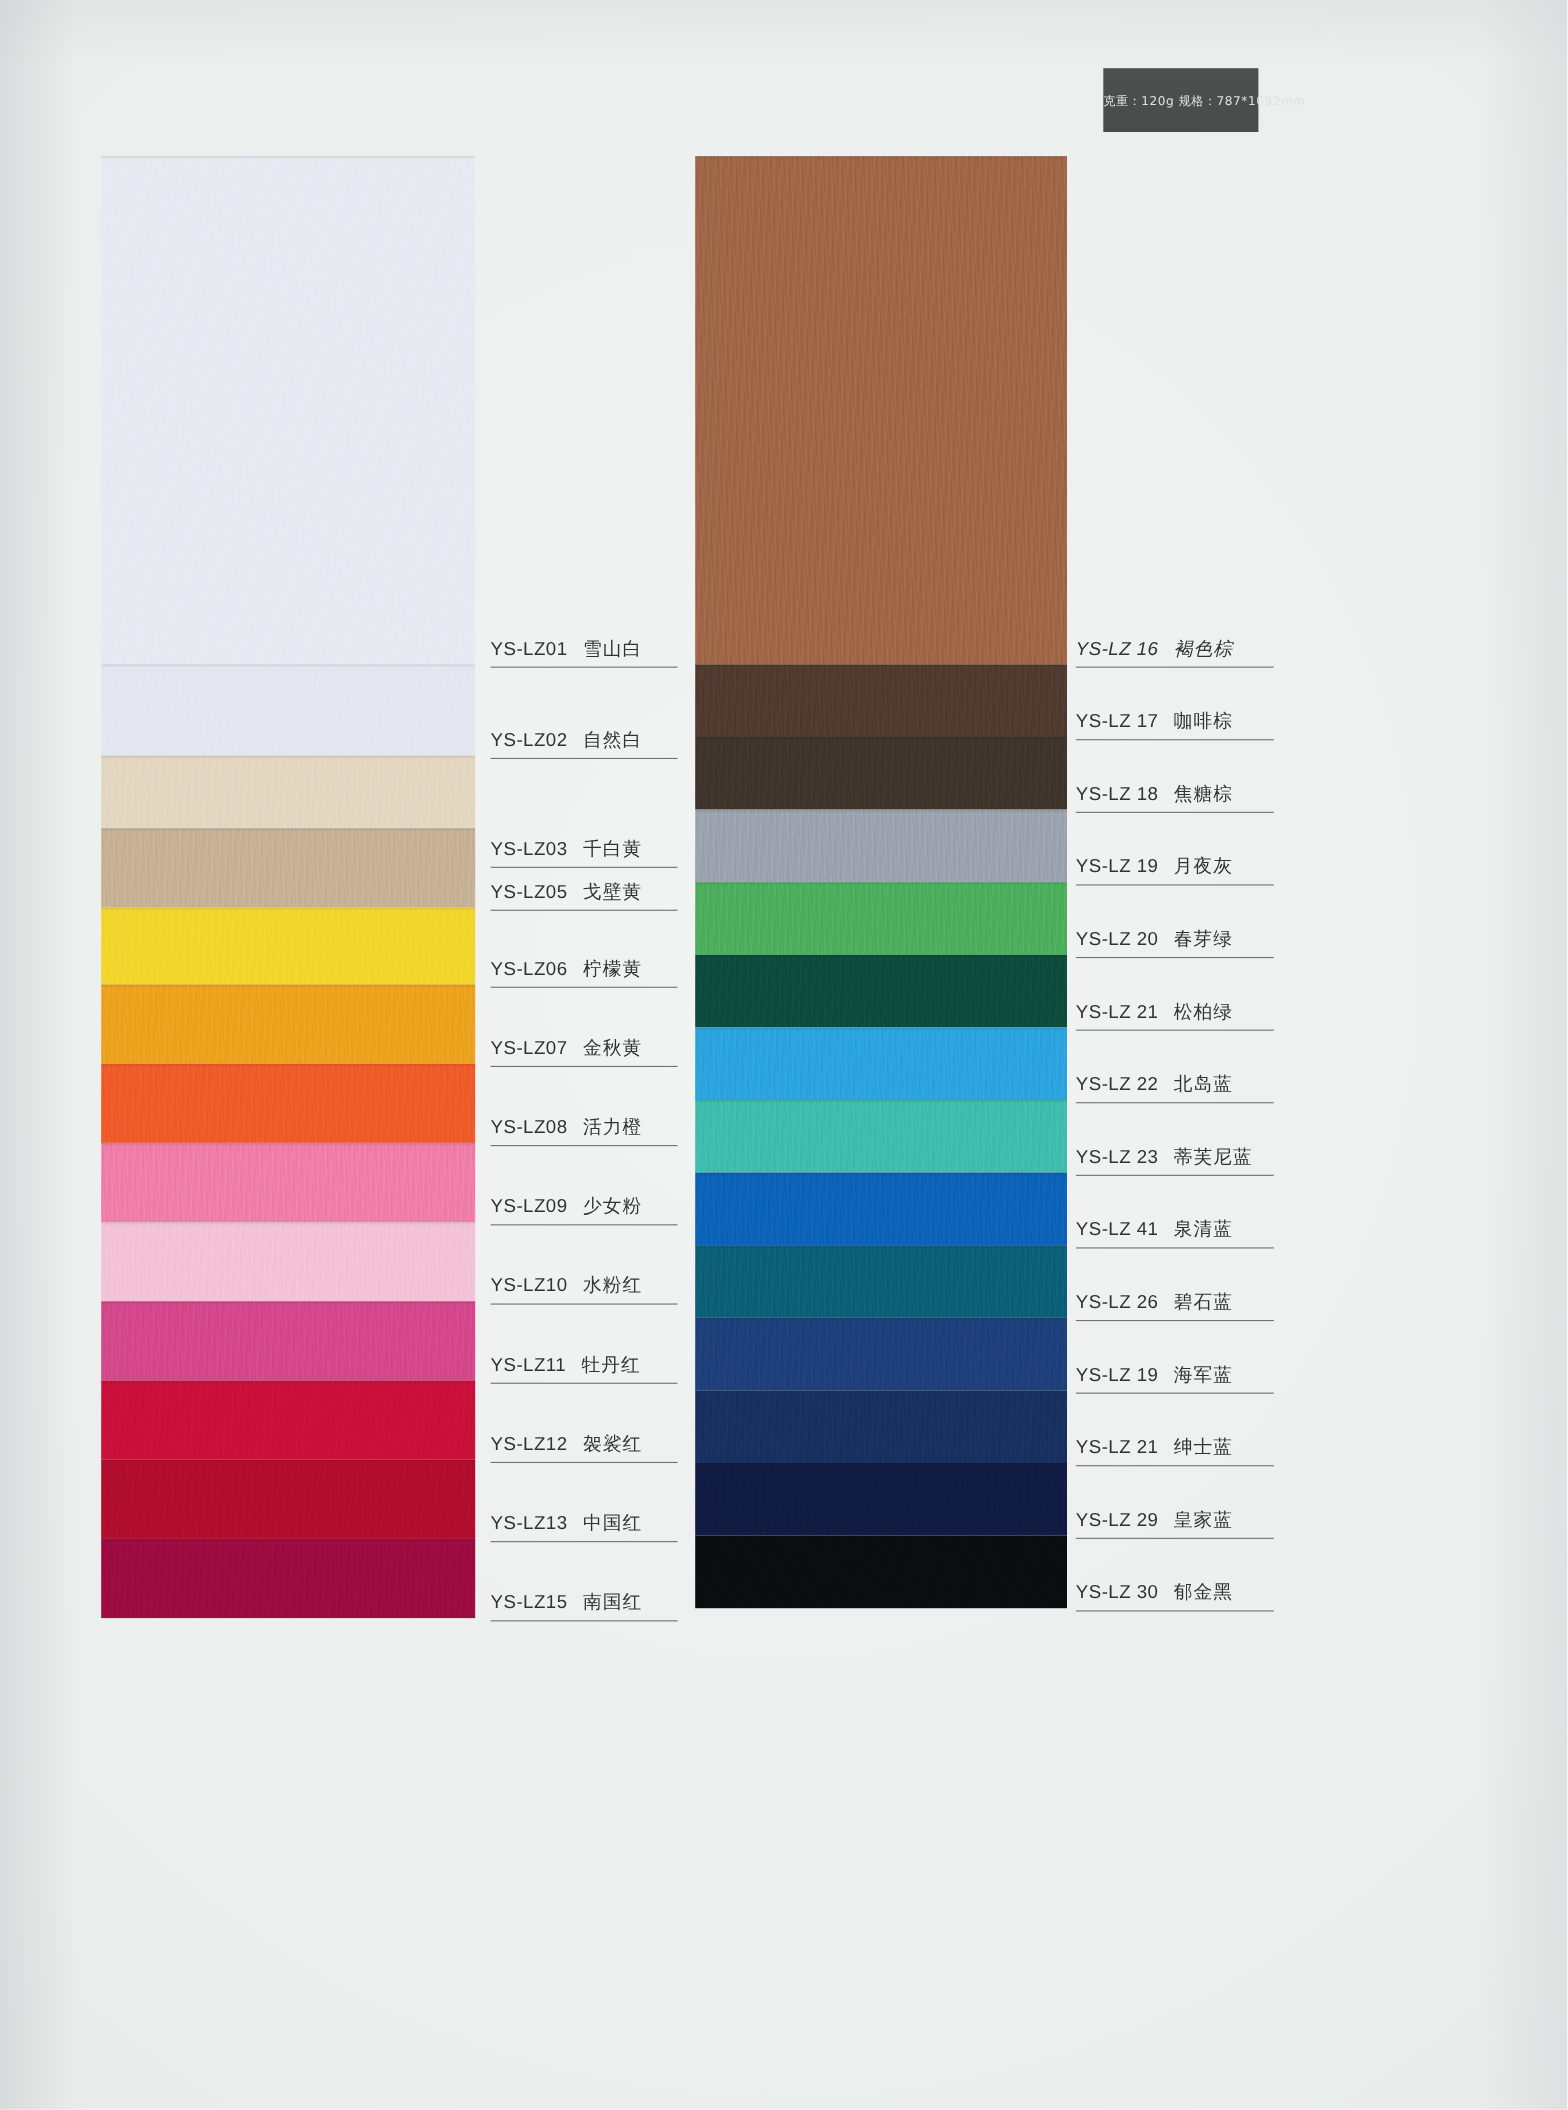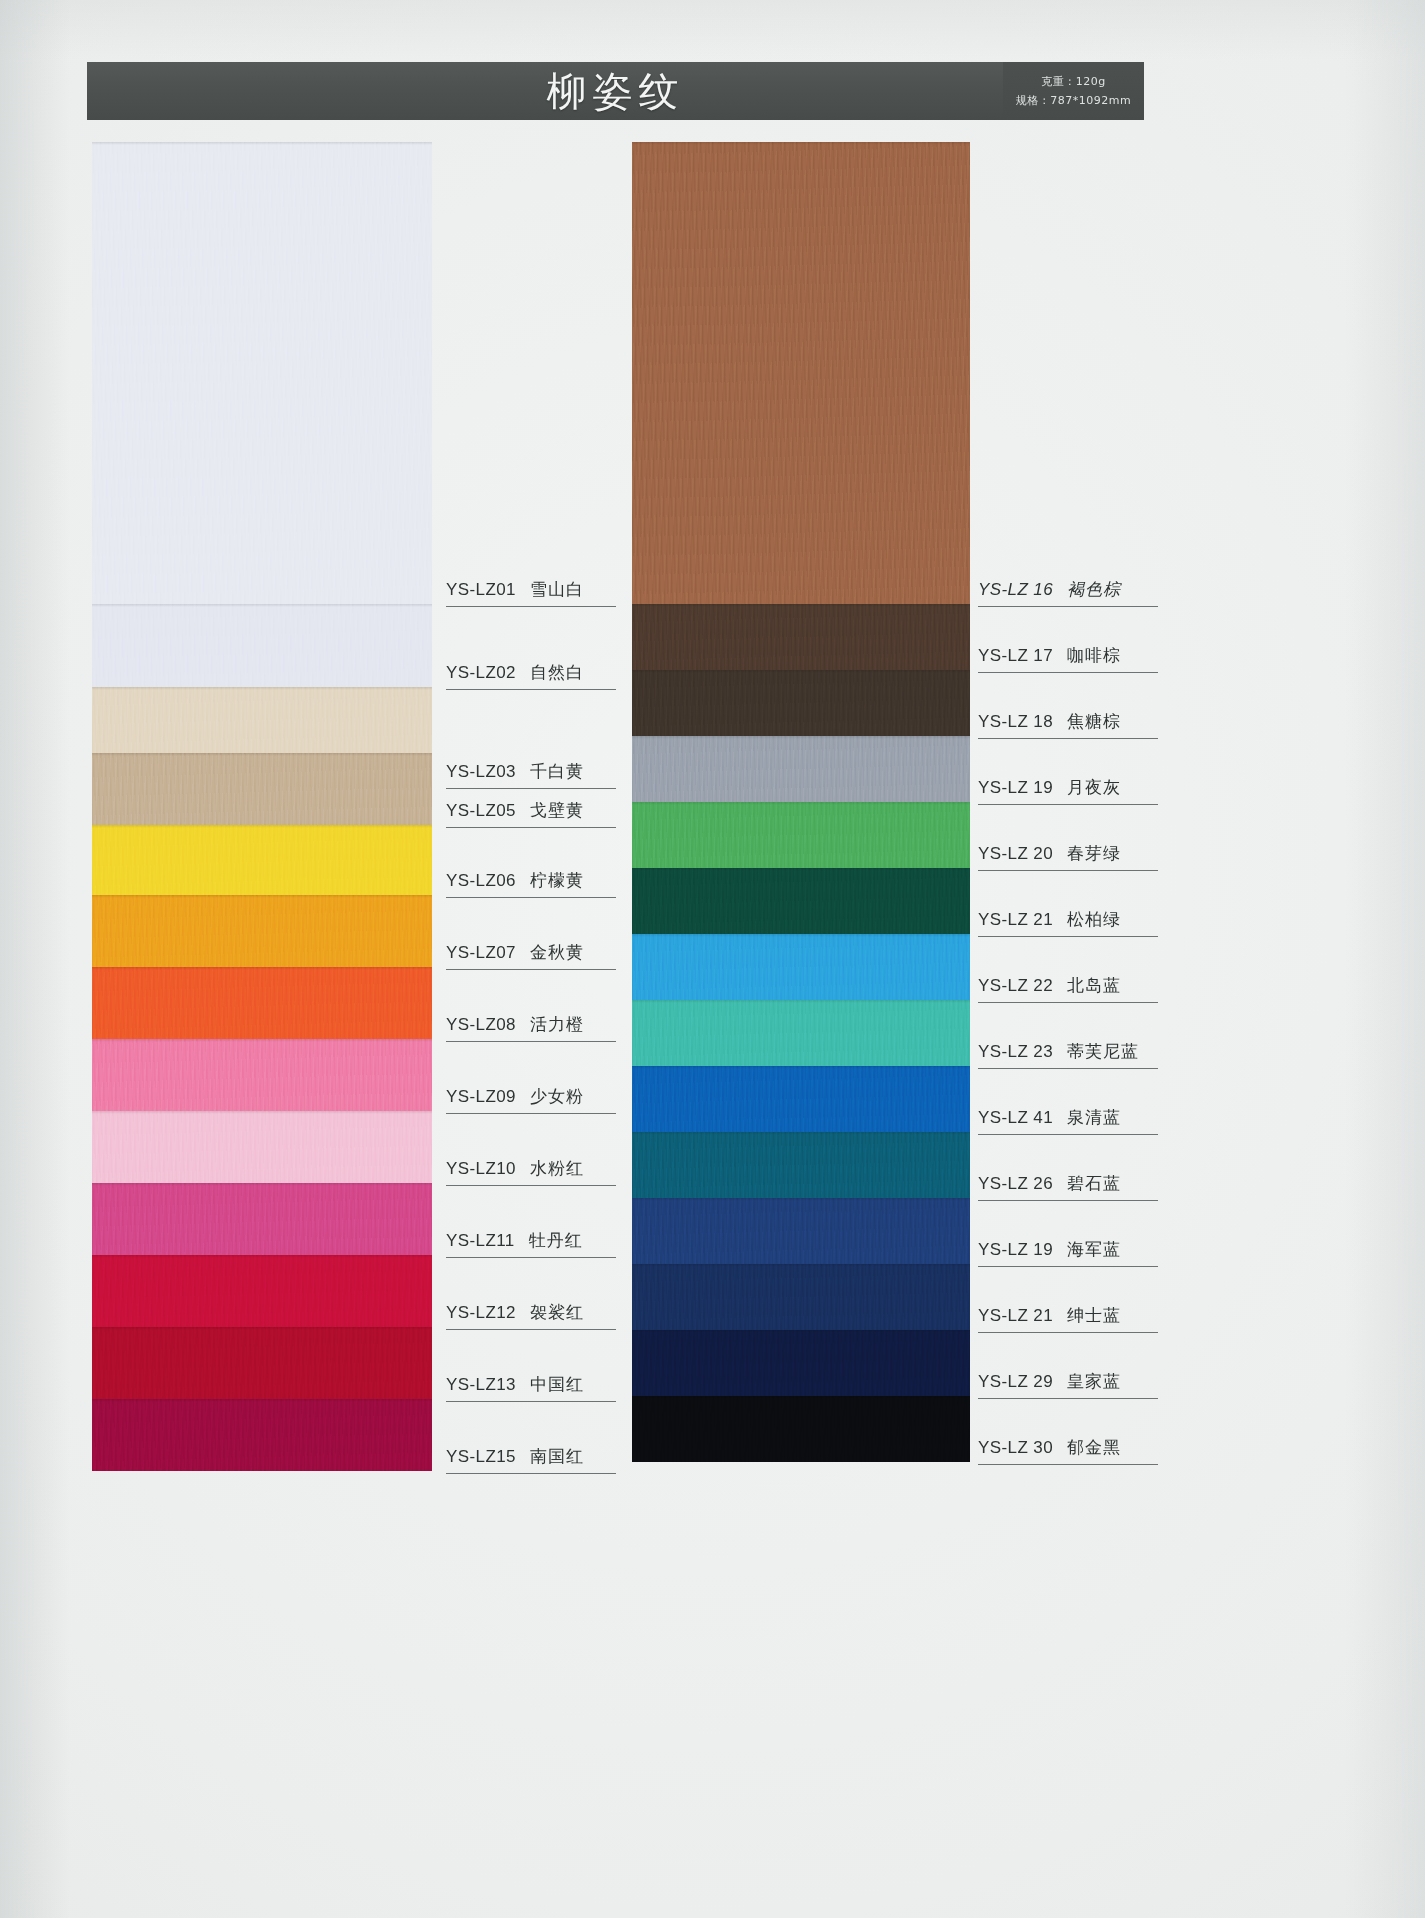--- a/index.html
+++ b/index.html
@@ -55,23 +55,22 @@
   }
 
   .spec-box {
     position: absolute;
     left: 1003px;
     top: 62px;
     width: 141px;
     height: 58px;
     background: linear-gradient(180deg, #4c5150 0%, #474c4b 100%);
     display: flex;
-    flex-direction: column;
     align-items: center;
-    justify-content: center;
+    justify-content: flex-start;
     gap: 4px;
   }
   .spec-line {
     color: #dfe2e1;
     font-size: 11px;
     letter-spacing: 0.5px;
     white-space: nowrap;
     font-family: "DejaVu Sans", "Liberation Sans", sans-serif;
   }
 
@@ -153,23 +152,20 @@
   .label-name {
     font-family: "DejaVu Sans", "Liberation Sans", sans-serif;
     letter-spacing: 1px;
   }
 </style>
 </head>
 <body>
 
 <div class="page">
 
-  <div class="header-band">
-    <div class="header-title">柳姿纹</div>
-  </div>
 
   <div class="spec-box">
     <div class="spec-line">克重：120g</div>
     <div class="spec-line">规格：787*1092mm</div>
   </div>
 
   <div class="swatch-col" id="col-left">
       <div class="swatch" style="height: 462px; background: rgb(232, 234, 242);"></div>
       <div class="swatch" style="height: 83px; background: rgb(228, 231, 240);"></div>
       <div class="swatch" style="height: 66px; background: rgb(227, 215, 194);"></div>

